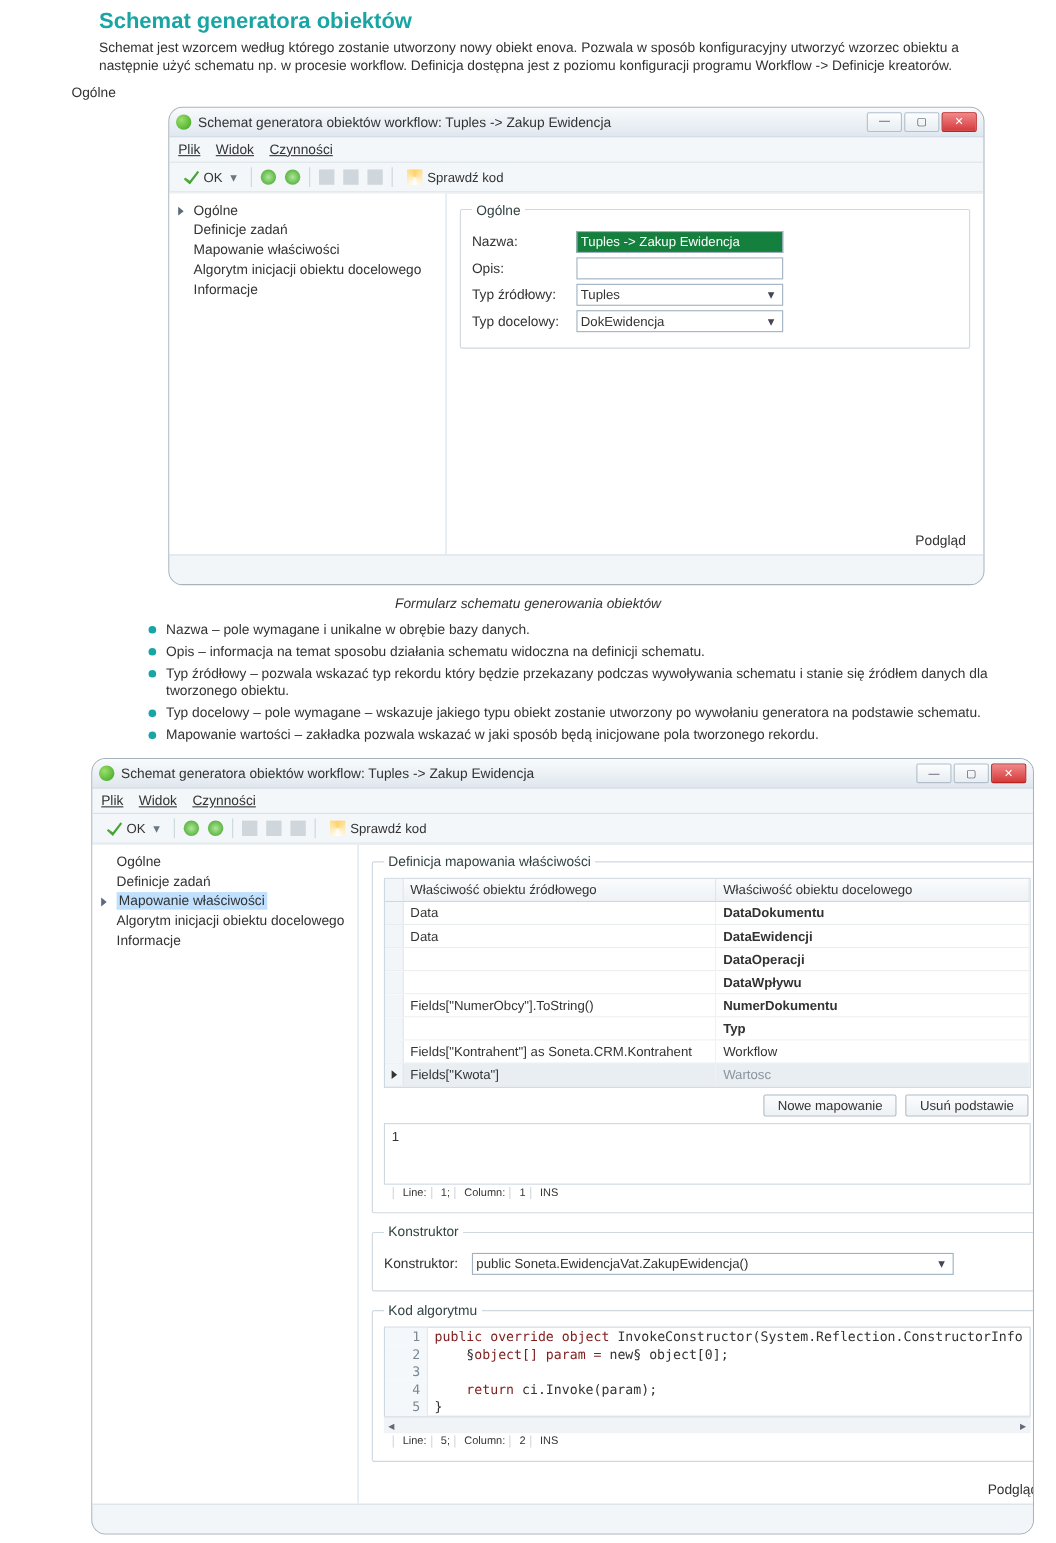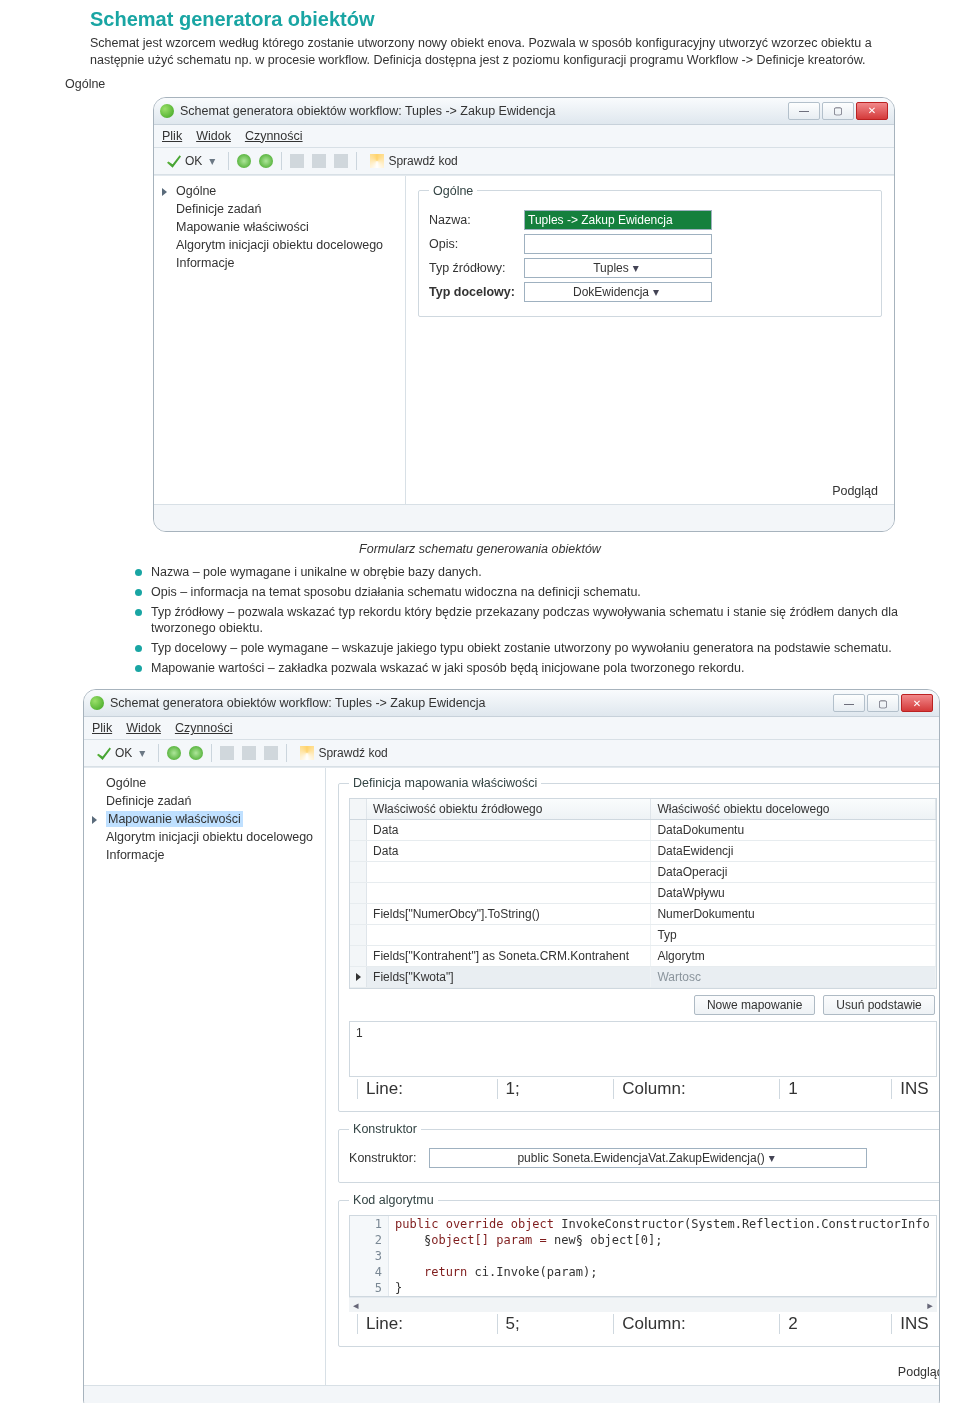--- a/index.html
+++ b/index.html
@@ -32,44 +32,44 @@
   .sidebar .item.arrow::before{border-left-color:#5a6b7b}
   .sidebar .sel{background:#bfe0ff}
   .content{flex:1;padding:8px 12px 0 12px;font-size:12.5px;position:relative}
   fieldset{border:1px solid #cfd8df;border-radius:2px;margin:0 0 10px 0;padding:8px 10px 10px 10px}
   legend{padding:0 4px;color:#344}
   .row{display:flex;align-items:center;margin:4px 0}
   .row label{width:95px}
   .row input.txt, .row .combo{height:18px;border:1px solid #9fb1c0;background:#fff;font-size:12px;padding:0 3px}
   .row input.txt{width:180px}
   .row input.txt.sel{background:#15803d;color:#fff}
-  .combo{display:flex;align-items:center;width:180px;justify-content:center}
+  .combo{display:flex;align-items:center;width:180px;justify-content:space-between}
   .combo .arrow{width:14px;text-align:center;color:#445}
   .podglad{position:absolute;right:16px;bottom:6px;font-size:12.5px}
   .win .footer{height:26px;background:#f3f6f9;border-top:1px solid #d8e0e6;position:relative}
   .caption{font-style:italic;text-align:center;margin:10px 0 8px 0}
   ul.bullets{margin:4px 0 12px 0;padding-left:100px;list-style:none}
   ul.bullets li{position:relative;padding-left:16px;margin:3px 0;line-height:1.35}
   ul.bullets li::before{content:"";position:absolute;left:0;top:5px;width:7px;height:7px;border-radius:50%;background:#19a5a3}
   
   .win2{width:855px;margin-left:48px}
   .grid{border:1px solid #cfd8df}
   .grid .ghead{display:flex;background:linear-gradient(#fafcfd,#eef2f5);border-bottom:1px solid #cfd8df}
   .grid .ghead .gh{flex:1;padding:3px 6px;border-right:1px solid #dfe5ea;font-size:12px}
   .grid .grow{display:flex;border-bottom:1px solid #e7ecef;background:#fff}
   .grid .grow.sel{background:#e9eef2}
   .grid .grow .gc{flex:1;padding:3px 6px;border-right:1px solid #eef2f4;font-size:12px}
-  .grid .grow .gc.bold{font-weight:400}
+  .grid .grow .gc.bold{font-weight:700}
   .grid .grow .gc.dim{color:#8a949c}
   .grid .lead{width:16px;flex:0 0 16px;border-right:1px solid #dfe5ea;display:flex;align-items:center;justify-content:center;background:#f3f6f8}
   .tri{width:0;height:0;border-top:4px solid transparent;border-bottom:4px solid transparent;border-left:5px solid #333}
   .btnrow{display:flex;justify-content:flex-end;gap:8px;margin:6px 2px}
   .btn{border:1px solid #aebac4;background:linear-gradient(#fbfcfd,#eef2f5);padding:2px 12px;font-size:12px;border-radius:2px}
   .editor{border:1px solid #cfd8df;background:#fff;height:46px;padding:4px 6px;font-size:12px;position:relative}
-  .status{display:flex;justify-content:space-between;gap:4px;font-size:17px;padding:2px 8px;color:#333}
+  .status{display:flex;justify-content:flex-start;gap:4px;font-size:10px;padding:2px 8px;color:#333}
   .status span{border-left:1px solid #cfd8df;padding-left:8px}
   .code{border:1px solid #cfd8df;background:#fff;font-family:Consolas,monospace;font-size:12px}
   .code .cl{display:flex}
   .code .ln{width:26px;text-align:right;padding:1px 6px;color:#7a8894;background:#f5f8fa;border-right:1px solid #e3e9ee}
   .code .ct{padding:1px 6px;white-space:pre}
   .kw{color:#7f1d1d}
   .scroll{display:flex;align-items:center;justify-content:space-between;border-top:1px solid #e3e9ee;background:#f1f4f6;height:14px;padding:0 4px;font-size:11px;color:#667}
 </style>
 </head>
 <body>
@@ -135,21 +135,21 @@
             <input class="txt" value="" style="">
           </div>
           <div class="row">
             <label>Typ źródłowy:</label>
             <div class="combo">
                 <span>Tuples</span>
                 <span class="arrow">▾</span>
               </div>
           </div>
           <div class="row">
-            <label style="font-weight:700">Typ docelowy:</label>
+            <label style="font-weight:400">Typ docelowy:</label>
             <div class="combo">
                 <span>DokEwidencja</span>
                 <span class="arrow">▾</span>
               </div>
           </div>
         </fieldset>
         <div class="podglad">Podgląd</div>
       </div>
     </div>
     <div class="footer"></div>
@@ -245,21 +245,21 @@
                   <div class="gc bold">NumerDokumentu</div>
                 </div>
                 <div class="grow">
                   <div class="lead"></div>
                   <div class="gc"></div>
                   <div class="gc bold">Typ</div>
                 </div>
                 <div class="grow">
                   <div class="lead"></div>
                   <div class="gc">Fields["Kontrahent"] as Soneta.CRM.Kontrahent</div>
-                  <div class="gc">Algorytm</div>
+                  <div class="gc">Workflow</div>
                 </div>
                 <div class="grow sel">
                   <div class="lead">
                     <div class="tri"></div>
                   </div>
                   <div class="gc">Fields["Kwota"]</div>
                   <div class="gc dim">Wartosc</div>
                 </div>
               </div>
           </div>

